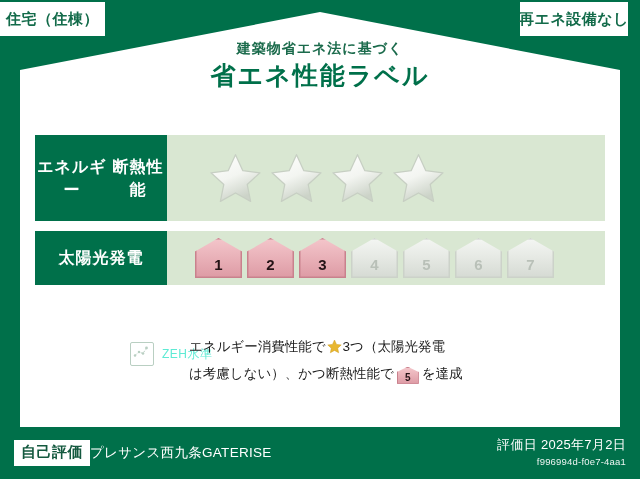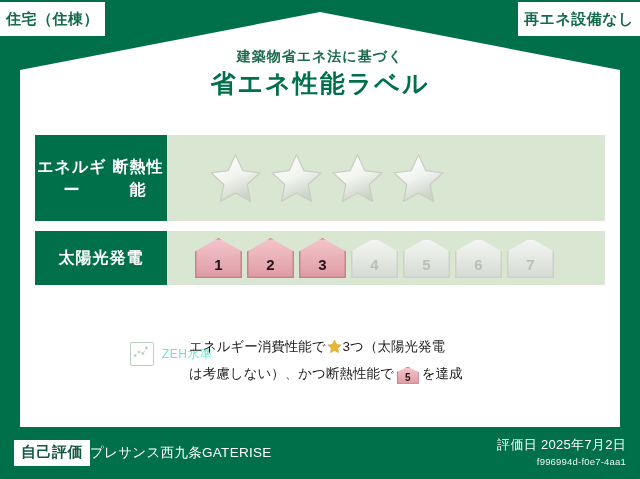--- a/index.html
+++ b/index.html
@@ -40,27 +40,27 @@
     font-weight: bold;
     font-size: 15px;
     letter-spacing: 0.5px;
     display: flex;
     align-items: center;
     justify-content: center;
     white-space: nowrap;
     z-index: 6;
   }
   .chip-left  { left: 0px;  top: 2px; width: 105px; height: 34px; }
-  .chip-right { right: 0px; top: 2px; width: 122px; height: 34px; }
+  .chip-right { right: 12px; top: 2px; width: 108px; height: 34px; }
 
   
   .title-wrap {
     position: absolute;
     left: 0; right: 0;
-    top: 48px;
+    top: 40px;
     text-align: center;
     z-index: 5;
   }
   .title-sub {
     color: #1b6b4c;
     font-size: 14px;
     font-weight: bold;
     letter-spacing: 1px;
     line-height: 1.2;
   }

